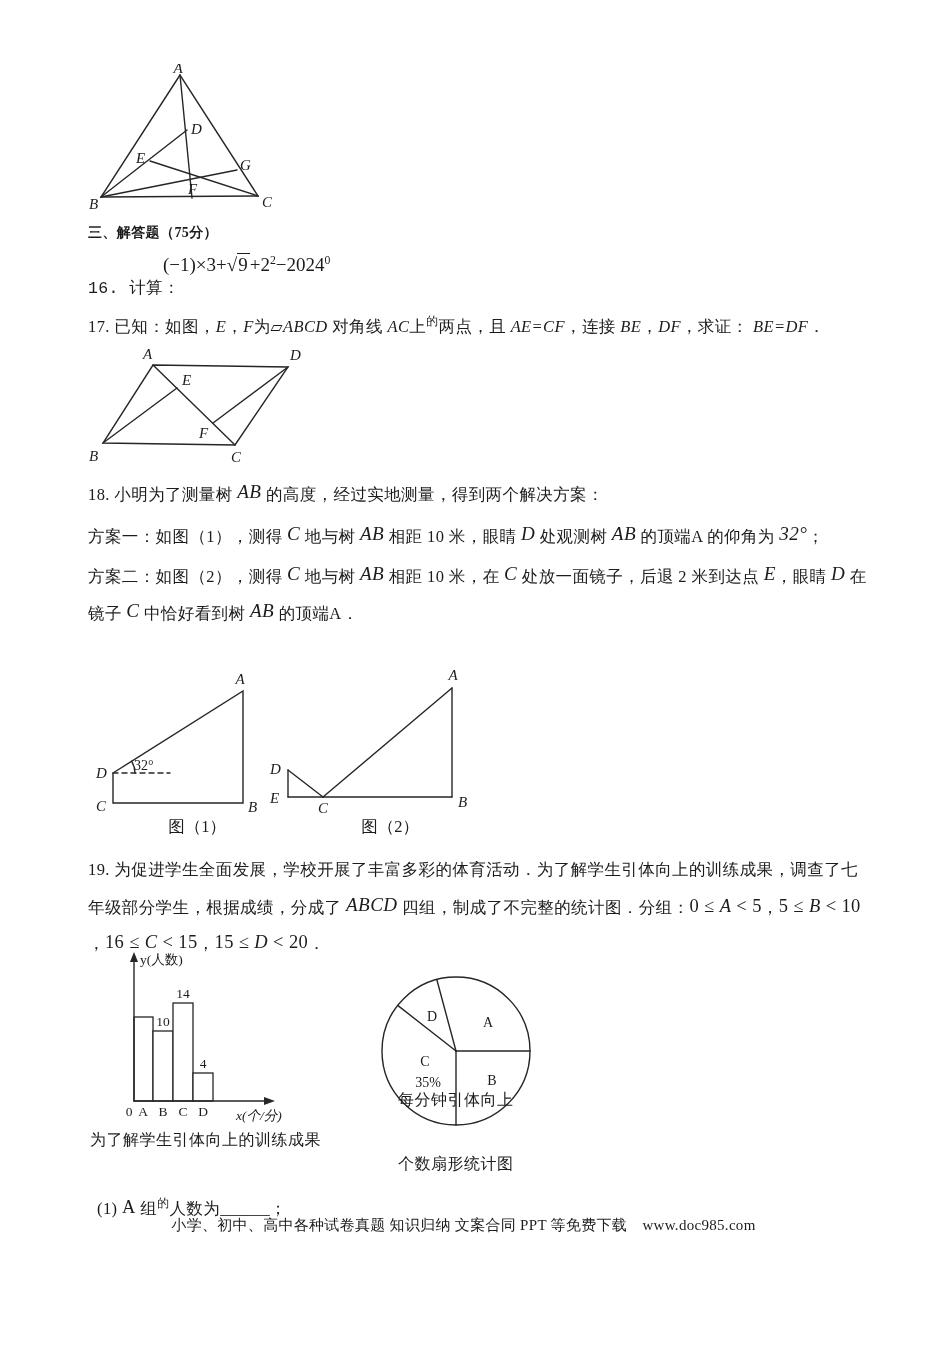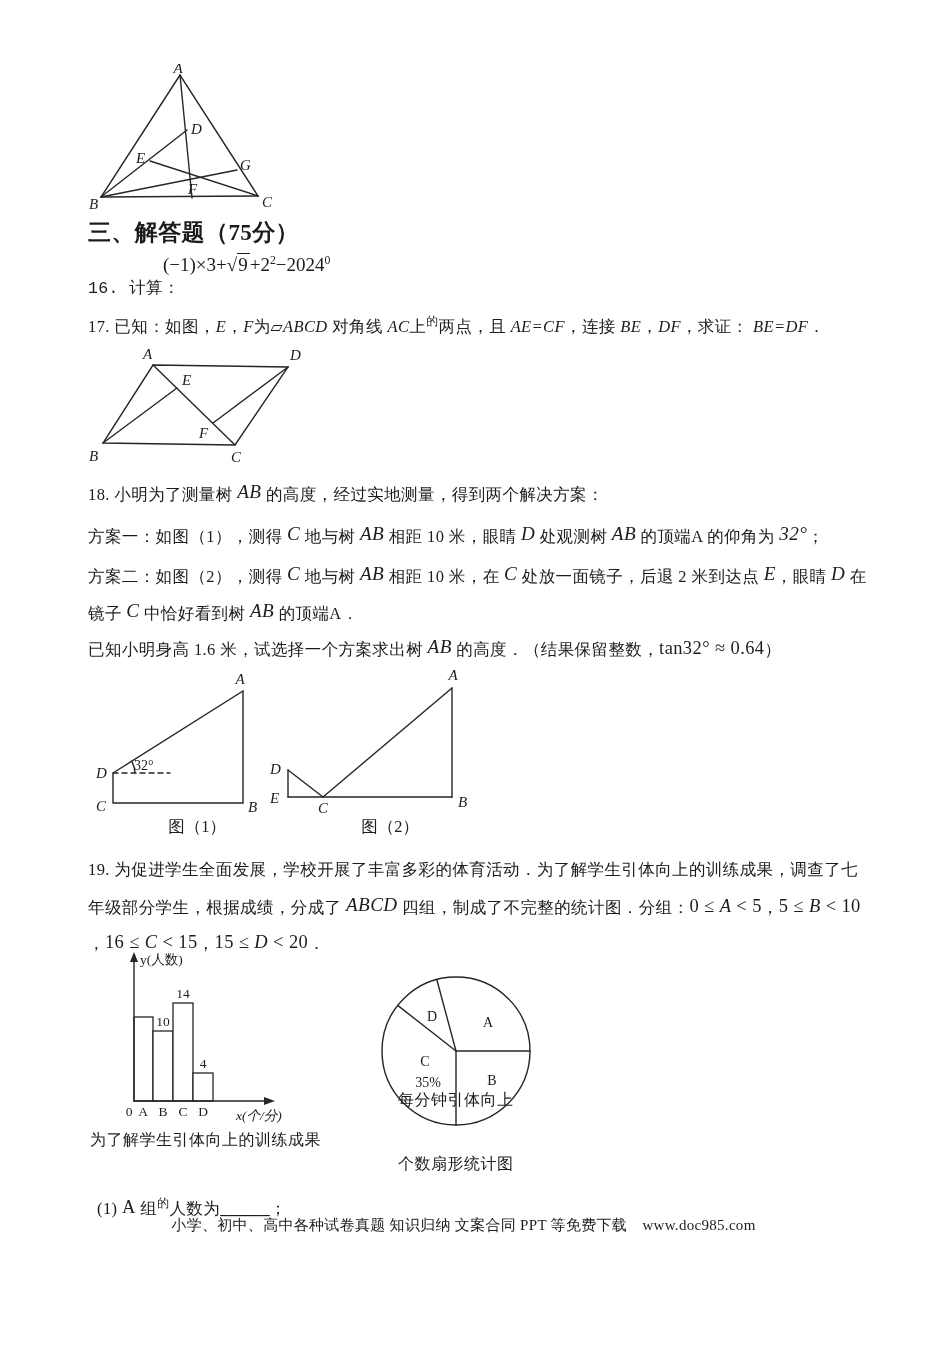--- a/index.html
+++ b/index.html
@@ -1,28 +1,28 @@
 <!DOCTYPE html>
 <html lang="zh"><head>
 <meta charset="utf-8">
 <style>
   html,body{margin:0;padding:0;background:#fff;}
   .page{position:relative;width:950px;height:1347px;background:#ffffff;overflow:hidden;
         font-family:"Liberation Serif","DejaVu Serif",serif;color:#1c1c1c;}
   .line{position:absolute;left:88px;width:800px;font-size:16.5px;line-height:26px;
         letter-spacing:0.4px;white-space:nowrap;}
-  .bold{font-weight:bold;font-size:23px;}
+  .bold{font-weight:bold;font-size:14px;}
   
   .m{font-style:italic;font-family:"Liberation Serif","DejaVu Serif",serif;}
   .mb{font-style:italic;font-size:1.16em;vertical-align:2px;}
   .mt2{font-size:1.12em;vertical-align:1px;}
   .mbi{font-style:italic;font-size:1.12em;vertical-align:1px;}
   .supzh{font-size:0.72em;vertical-align:7px;}
   .pgram{font-family:"DejaVu Sans","Liberation Serif",serif;font-size:0.95em;}
-  .blank{letter-spacing:0;font-weight:bold;}
+  .blank{letter-spacing:0;}
   
   .formula{position:absolute;left:163px;top:254px;font-size:19px;font-family:"Liberation Serif",serif;}
   .rad-n{border-top:1.6px solid #1c1c1c;padding:0 2px 0 1px;}
   .formula sup{font-size:0.62em;}
   
   svg text{font-family:"Liberation Serif","DejaVu Serif",serif;}
   .vlabel{font-style:italic;font-size:15px;fill:#1c1c1c;}
   .rlabel{font-size:14px;fill:#1c1c1c;}
   .fig-caption{position:absolute;font-size:16.5px;text-align:center;width:120px;}
   .chart-caption{position:absolute;font-size:16px;letter-spacing:0.5px;}
@@ -71,21 +71,20 @@
     <text class="vlabel" x="4" y="116">B</text>
     <text class="vlabel" x="146" y="117">C</text>
     <text class="vlabel" x="97" y="40">E</text>
     <text class="vlabel" x="114" y="93">F</text>
   </svg>
 
   <div class="line" style="top:479px;"><span>18. 小明为了测量树 </span><span class="mb">AB</span><span> 的高度，经过实地测量，得到两个解决方案：</span></div>
   <div class="line" style="top:521px;"><span>方案一：如图（1），测得 </span><span class="mb">C</span><span> 地与树 </span><span class="mb">AB</span><span> 相距 10 米，眼睛 </span><span class="mb">D</span><span> 处观测树 </span><span class="mb">AB</span><span> 的顶端A 的仰角为 </span><span class="mb">32°</span><span>；</span></div>
   <div class="line" style="top:561px;"><span>方案二：如图（2），测得 </span><span class="mb">C</span><span> 地与树 </span><span class="mb">AB</span><span> 相距 10 米，在 </span><span class="mb">C</span><span> 处放一面镜子，后退 2 米到达点 </span><span class="mb">E</span><span>，眼睛 </span><span class="mb">D</span><span> 在</span></div>
   <div class="line" style="top:598px;"><span>镜子 </span><span class="mb">C</span><span> 中恰好看到树 </span><span class="mb">AB</span><span> 的顶端A．</span></div>
-  <div class="line" style="top:634px;"><span>已知小明身高 1.6 米，试选择一个方案求出树 </span><span class="mb">AB</span><span> 的高度．（结果保留整数，</span><span class="mt2">tan32° ≈ 0.64</span><span>）</span></div>
 
   <svg style="position:absolute;left:90px;top:662px;" width="180" height="160" viewBox="0 0 180 160">
     <path class="stroke" d="M23,111 L153,29 L153,141 L23,141 Z"></path>
     <line class="stroke" x1="23" y1="111" x2="80" y2="111" stroke-dasharray="5,4"></line>
     <path class="stroke" d="M45,111 A22,22 0 0 0 41.6,99.3" stroke-width="1"></path>
     <text class="vlabel" x="6" y="116">D</text>
     <text class="vlabel" x="6" y="149">C</text>
     <text class="vlabel" x="158" y="150">B</text>
     <text class="vlabel" x="150" y="22" text-anchor="middle">A</text>
     <text class="rlabel" x="44" y="108" font-size="15">32°</text>

